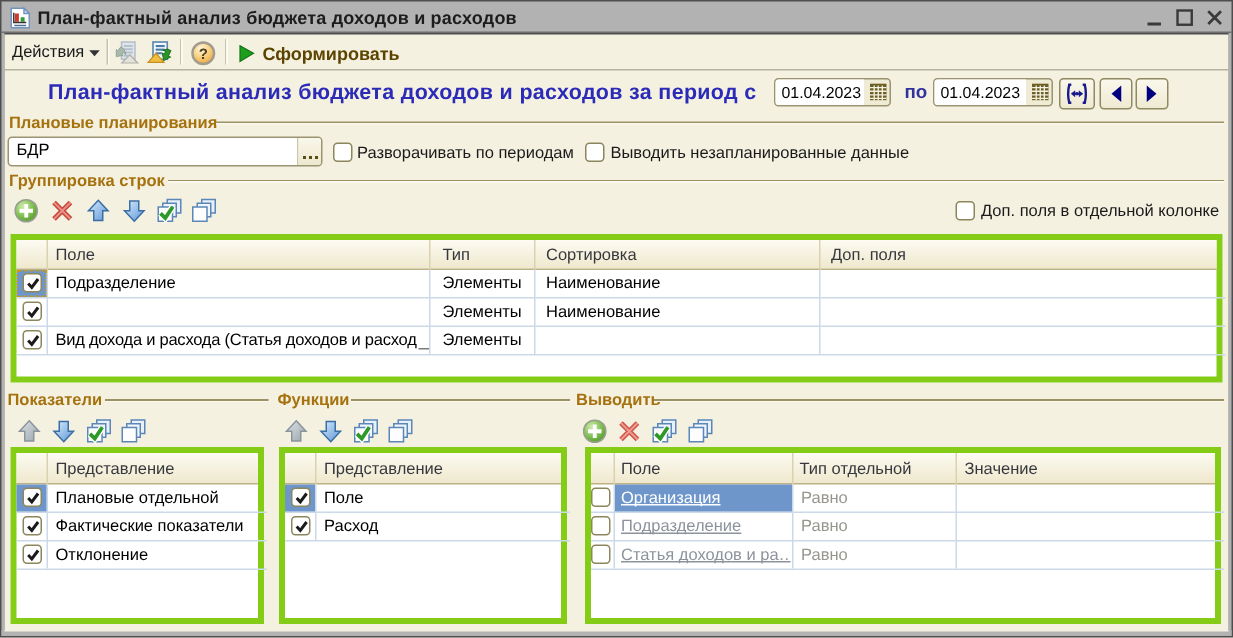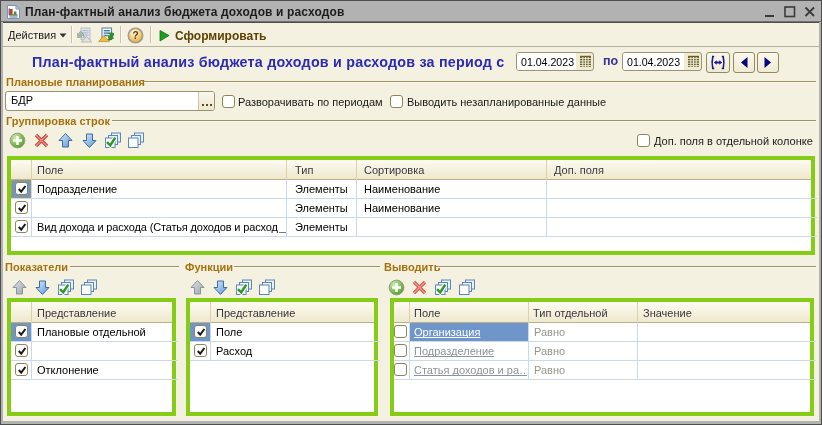--- a/index.html
+++ b/index.html
@@ -334,20 +334,21 @@
       <svg width="10" height="10" viewBox="0 0 10 10">
         <path d="M1.8 5.0 L4.2 7.6 L8.4 2.0" fill="none" stroke="#1A1A1A" stroke-width="2"></path>
       </svg>
     </div>
   <div class="abs rtxt" style="left:26px;top:24px">Плановые отдельной</div>
   <div class="abs cb" style="left:4px;top:42px">
       <svg width="10" height="10" viewBox="0 0 10 10">
         <path d="M1.8 5.0 L4.2 7.6 L8.4 2.0" fill="none" stroke="#1A1A1A" stroke-width="2"></path>
       </svg>
     </div>
+  <div class="abs rtxt" style="left:26px;top:43px">Фактические показатели</div>
   <div class="abs cb" style="left:4px;top:61px">
       <svg width="10" height="10" viewBox="0 0 10 10">
         <path d="M1.8 5.0 L4.2 7.6 L8.4 2.0" fill="none" stroke="#1A1A1A" stroke-width="2"></path>
       </svg>
     </div>
   <div class="abs rtxt" style="left:26px;top:62px">Отклонение</div>
 </div>
 
 <div class="abs tbl" style="left:186px;top:298px;width:192px;height:118px">
   <div class="abs thead" style="height:21px"></div>

